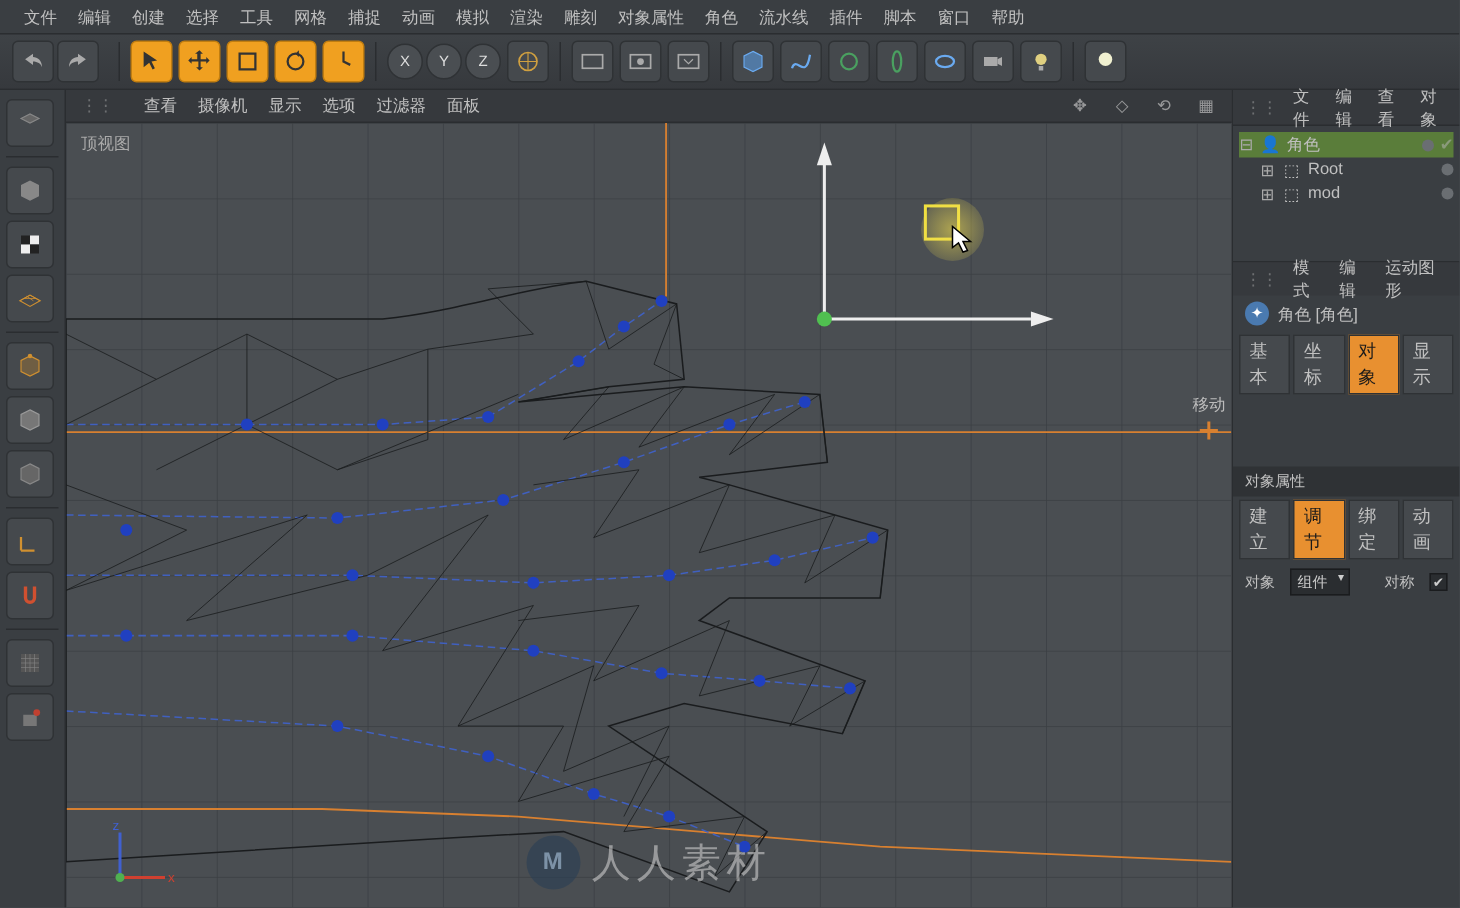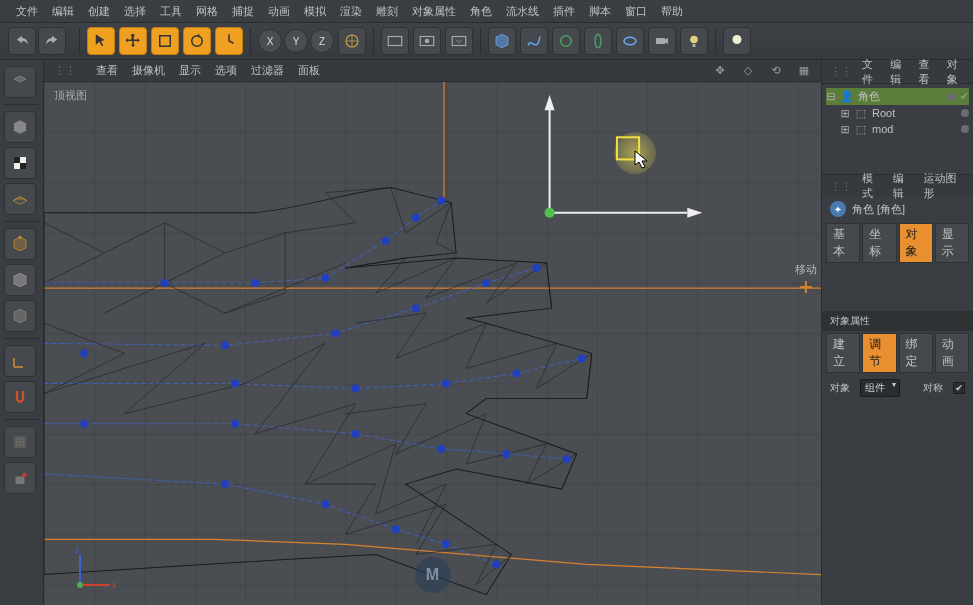--- a/index.html
+++ b/index.html
@@ -392,20 +392,21 @@
       <svg class="mini-axes" width="50" height="50">
         <line x1="10" y1="40" x2="40" y2="40" stroke="#d04030" stroke-width="2"></line>
           <text x="42" y="43" fill="#d04030" font-size="9">x</text>
         <line x1="10" y1="40" x2="10" y2="10" stroke="#4060d0" stroke-width="2"></line>
           <text x="5" y="8" fill="#4060d0" font-size="9">z</text>
         <circle cx="10" cy="40" r="3" fill="#50b050"></circle>
       </svg>
 
       <div class="logo-watermark">
         <div class="circ">M</div>
+        <div class="txt">人人素材</div>
       </div>
     </div>
   </div>
 
   <div class="right-panel">
     <div class="panel-tabs">
       <span style="opacity:0.4">⋮⋮</span>
       <span>文件</span>
       <span>编辑</span>
       <span>查看</span>

